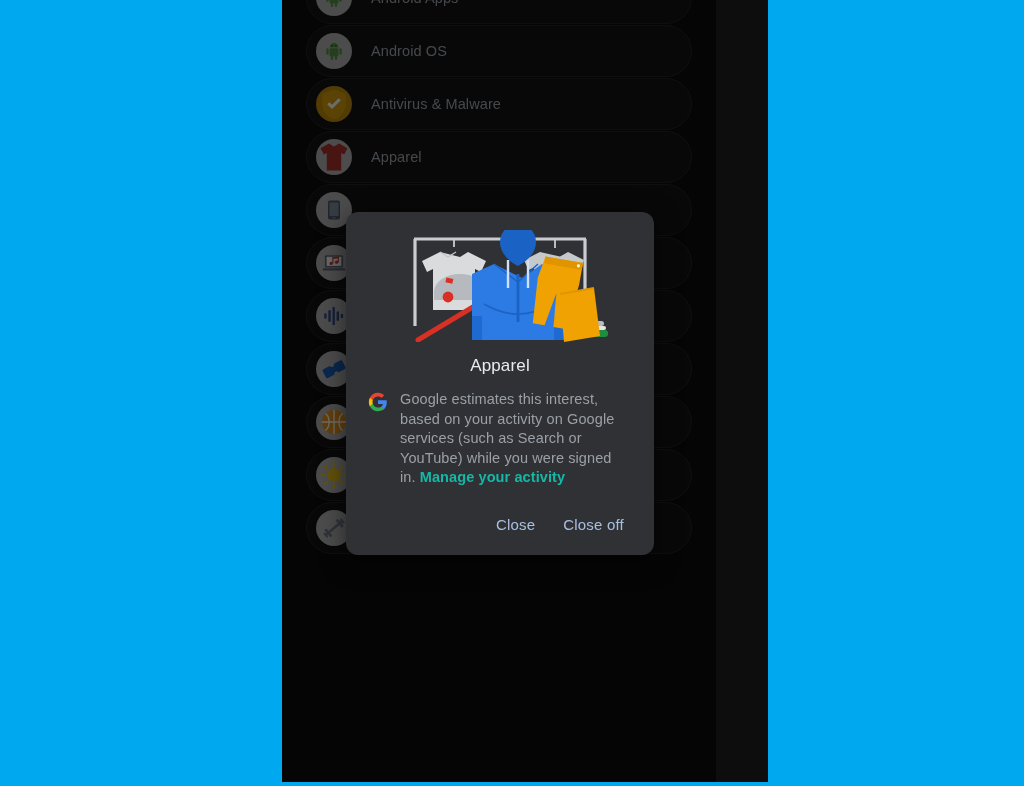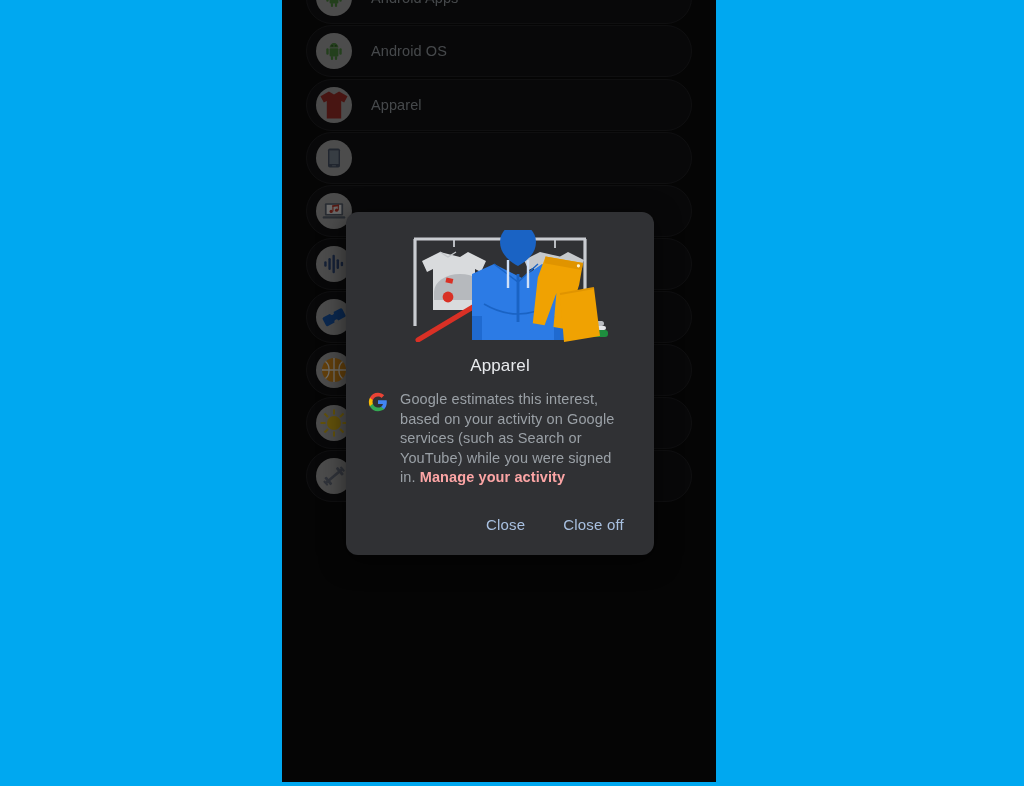--- a/index.html
+++ b/index.html
@@ -12,21 +12,21 @@
   }
   body {
     background: #00a8f0;
     position: relative;
   }
 
   
   #phone {
     position: absolute;
     left: 282px; top: 0;
-    width: 434px; height: 782px;
+    width: 486px; height: 782px;
     background: #0d0d0d;
     overflow: hidden;
   }
   #bottom-strip {
     position: absolute;
     left: 282px; top: 782px;
     width: 434px; height: 4px;
     background: #00a8f0;
   }
 
@@ -108,31 +108,30 @@
     margin-top: 2px;
     margin-right: 12px;
   }
   #dialog-text {
     font-size: 14.5px;
     line-height: 19.5px;
     color: #9aa0a6;
     letter-spacing: .1px;
   }
   #manage-link {
-    color: #fca5a5;
+    color: #14b8a6;
     font-weight: bold;
     text-decoration: none;
     cursor: pointer;
   }
   #dialog-actions {
     display: flex;
     justify-content: flex-end;
     align-items: flex-start;
     padding: 18px 16px 4px 0;
-    gap: 10px;
   }
   .dialog-btn {
     background: none;
     border: none;
     color: #a8c0e0;
     font-family: "Liberation Sans", sans-serif;
     font-size: 15px;
     letter-spacing: .2px;
     padding: 8px 14px;
     border-radius: 18px;
@@ -179,20 +178,29 @@
               <path d="M7.2 8.2a4.8 4.8 0 0 1 9.6 0z"></path>
             </g>
             <circle cx="9.9" cy="6.4" r=".62" fill="#0d0d0d"></circle>
             <circle cx="14.1" cy="6.4" r=".62" fill="#0d0d0d"></circle>
           </svg>
       </span>
       <span class="interest-label">Android OS</span>
     </div>
     <div class="row-gap" style="height:1px"></div>
 
+    <div class="interest-row">
+      <span class="interest-icon" style="background:#b8860b">
+        <svg width="34" height="34" viewBox="0 0 24 24">
+            <path d="M12 1.8 3.6 5v6.4c0 5.3 3.6 10.2 8.4 11.4 4.8-1.2 8.4-6.1 8.4-11.4V5z" fill="#c8960c"></path>
+            <path d="M10.6 15.6 7.2 12.2l1.5-1.5 1.9 1.9 4.7-4.7 1.5 1.5z" fill="#f0f0f0"></path>
+          </svg>
+      </span>
+      <span class="interest-label">Antivirus &amp; Malware</span>
+    </div>
     <div class="row-gap" style="height:1px"></div>
 
     <div class="interest-row">
       <span class="interest-icon">
         <svg width="36" height="36" viewBox="0 0 24 24">
             <path d="M8.6 3 3 6.2l2.2 4.2 2-1.1V21h9.6V9.3l2 1.1L21 6.2 15.4 3 12 5z" fill="#a03028"></path>
           </svg>
       </span>
       <span class="interest-label">Apparel</span>
     </div>

